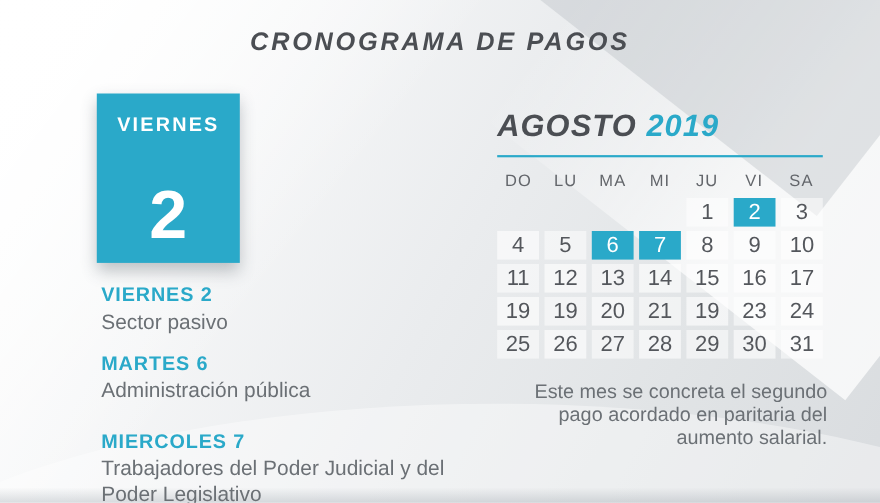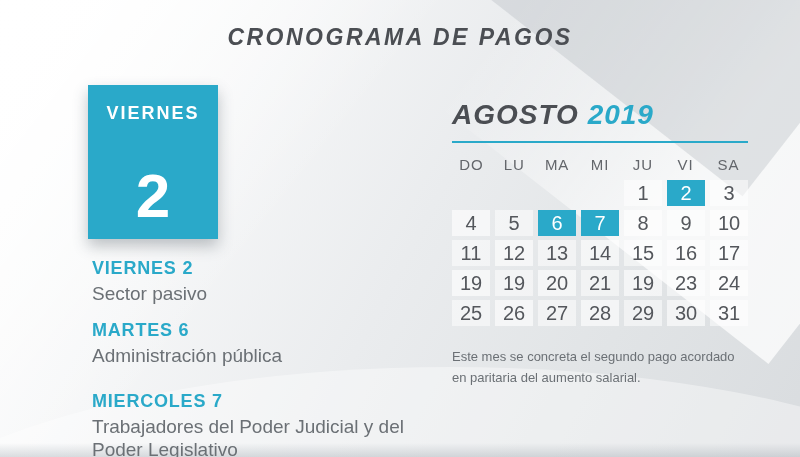--- a/index.html
+++ b/index.html
@@ -111,21 +111,21 @@
     background:rgba(255,255,255,0.52);
   }
   .day-cell:nth-child(2n){background:rgba(255,255,255,0.62);}
   .day-cell.empty{background:transparent;}
   .day-cell.highlight{
     background:var(--accent,#2aa9c9) !important;
     color:#ffffff;font-weight:400;
   }
   .cal-note{
     margin-top:20px;width:300px;
-    font-size:13px;color:#6b7075;line-height:21px;
+    font-size:18px;color:#6b7075;line-height:21px;text-align:right;
   }
 </style>
 </head>
 <body>
 
 <div class="stage">
 
   <div class="bg-band-topleft"></div>
   <div class="bg-band-topright"></div>
   <div class="bg-wedge-corner"></div>

